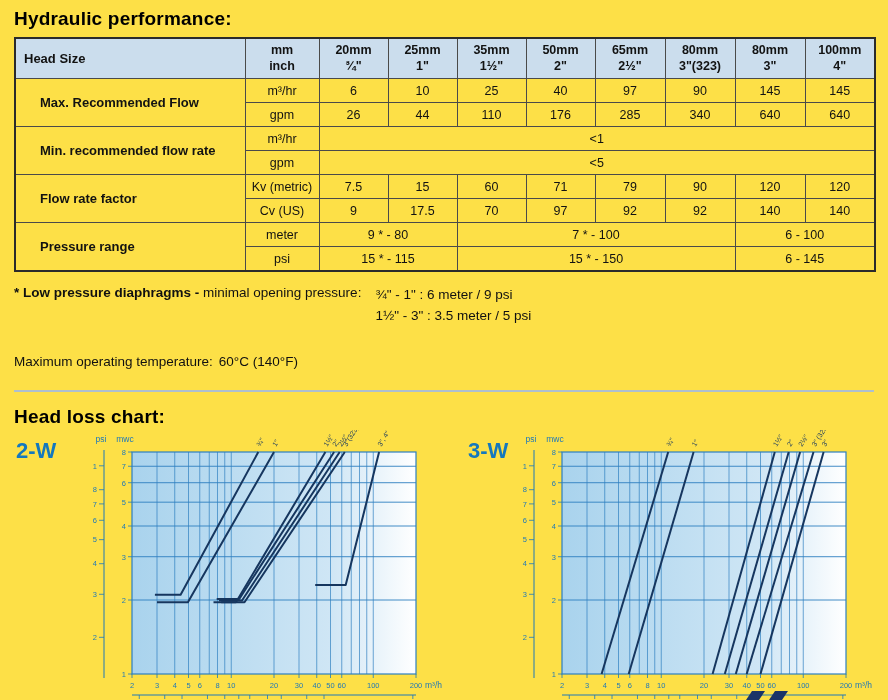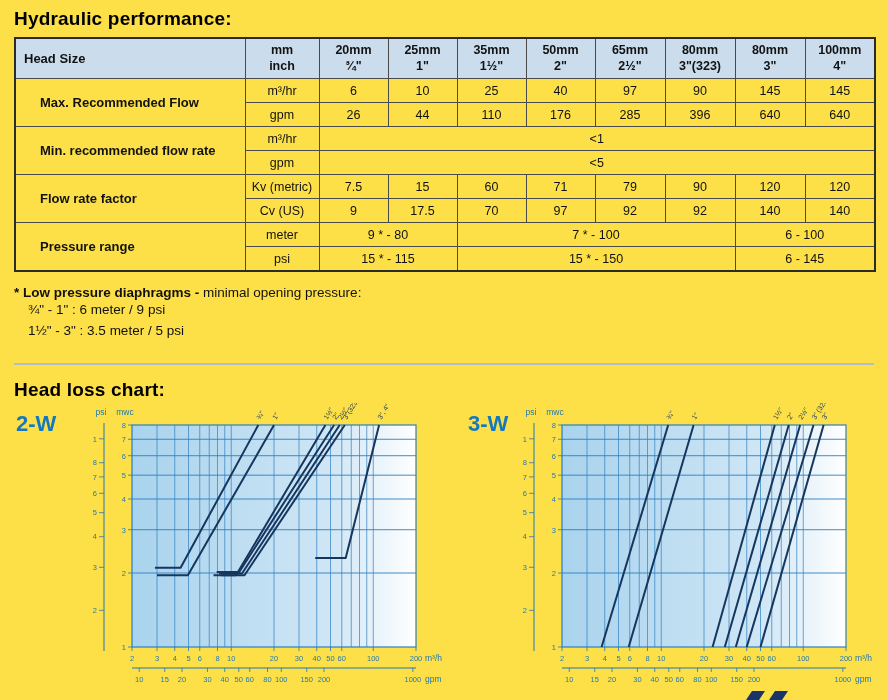--- a/index.html
+++ b/index.html
@@ -12,21 +12,21 @@
   table.perf{margin-left:14px;width:860px;border-collapse:collapse;table-layout:fixed;
              font-size:12.5px;border:2px solid #2b2b2b;}
   table.perf th,table.perf td{border:1px solid #4a4a4a;padding:1px 2px;text-align:center;
              vertical-align:middle;color:#121212;}
   table.perf thead th{background:#cbdded;font-weight:bold;padding:4px 2px;line-height:1.25;}
   table.perf thead th.lbl{text-align:left;padding-left:8px;font-size:13px;}
   table.perf td{height:21px;}
   table.perf td.lbl{text-align:left;padding-left:24px;font-weight:bold;font-size:13px;}
 
   
-  .note{display:flex;margin:13px 0 0 14px;font-size:13.5px;align-items:flex-start;flex-direction:column;}
+  .note{display:flex;margin:13px 0 0 14px;font-size:13.5px;align-items:flex-start;}
   .note .b{font-weight:bold;}
   .note .note-text{white-space:nowrap;}
   .note .note-values{margin-left:14px;line-height:1.55;}
   .temp{margin:27px 0 0 14px;font-size:13.5px;}
   .temp .v{margin-left:6px;}
   hr.divider{border:none;border-top:2px solid #aebfce;margin:21px 14px 0 14px;}
 
   
   .charts-row{display:flex;align-items:flex-start;padding-left:16px;margin-top:2px;}
   .chart-label{font-size:22px;font-weight:bold;padding-top:8px;}
@@ -107,21 +107,21 @@
           <td>145</td>
           <td>145</td>
         </tr>
         <tr>
           <td>gpm</td>
           <td>26</td>
           <td>44</td>
           <td>110</td>
           <td>176</td>
           <td>285</td>
-          <td>396</td>
+          <td>340</td>
           <td>640</td>
           <td>640</td>
         </tr>
         <tr>
           <td class="lbl" rowspan="2">Min. recommended flow rate</td>
           <td>m³/hr</td>
           <td colspan="8">&lt;1</td>
         </tr>
         <tr>
           <td>gpm</td>
@@ -167,20 +167,23 @@
     </table>
 
   <div class="note">
     <div class="note-text"><span class="b">* Low pressure diaphragms -</span><span> minimal opening pressure:</span></div>
     <div class="note-values">
       <div>¾" - 1" : 6 meter / 9 psi</div>
       <div>1½" - 3" : 3.5 meter / 5 psi</div>
     </div>
   </div>
 
+  <div class="temp">
+    <span>Maximum operating temperature:</span><span class="v">60°C (140°F)</span>
+  </div>
 
   <hr class="divider">
 
   <h2 class="sec-title">Head loss chart:</h2>
 
   <div class="charts-row">
     <div class="chart-block chart-block0">
       <div class="chart-label" style="color: rgb(20, 120, 190);">2-W</div>
       <svg id="chart0" width="378" height="284" viewBox="0 0 378 284">
           <defs>

